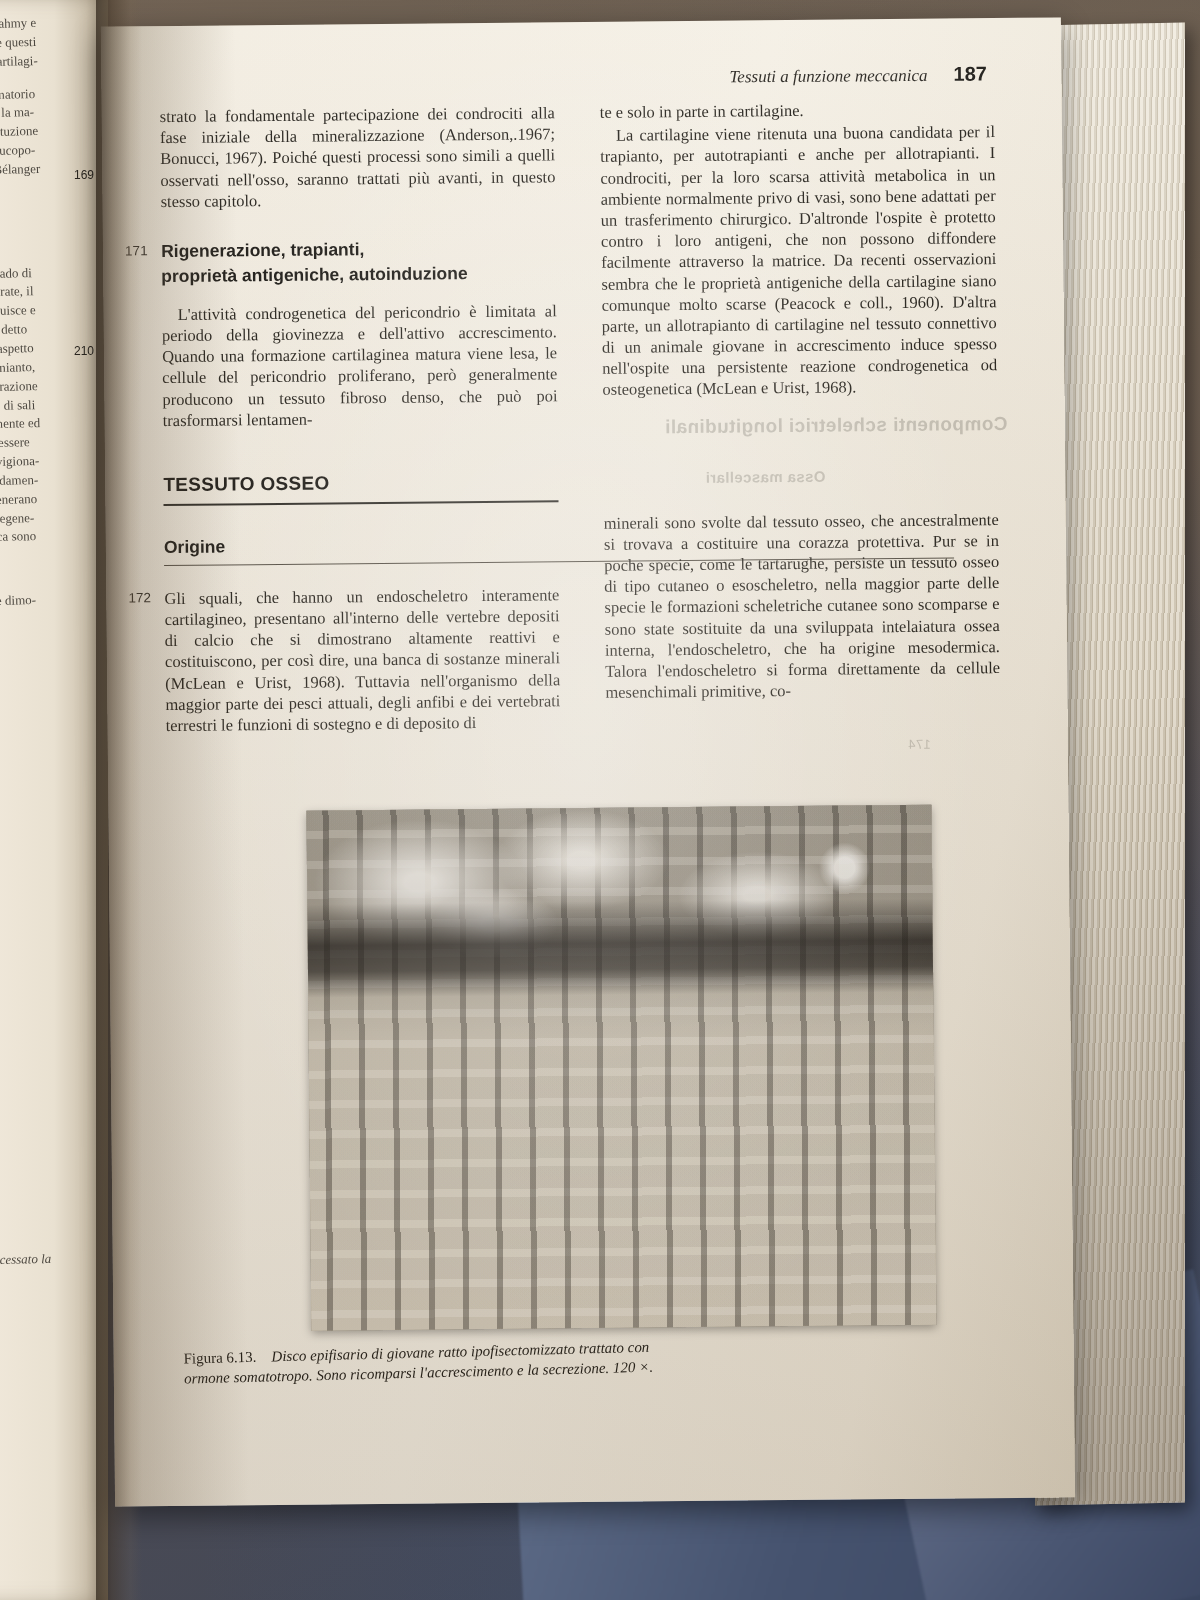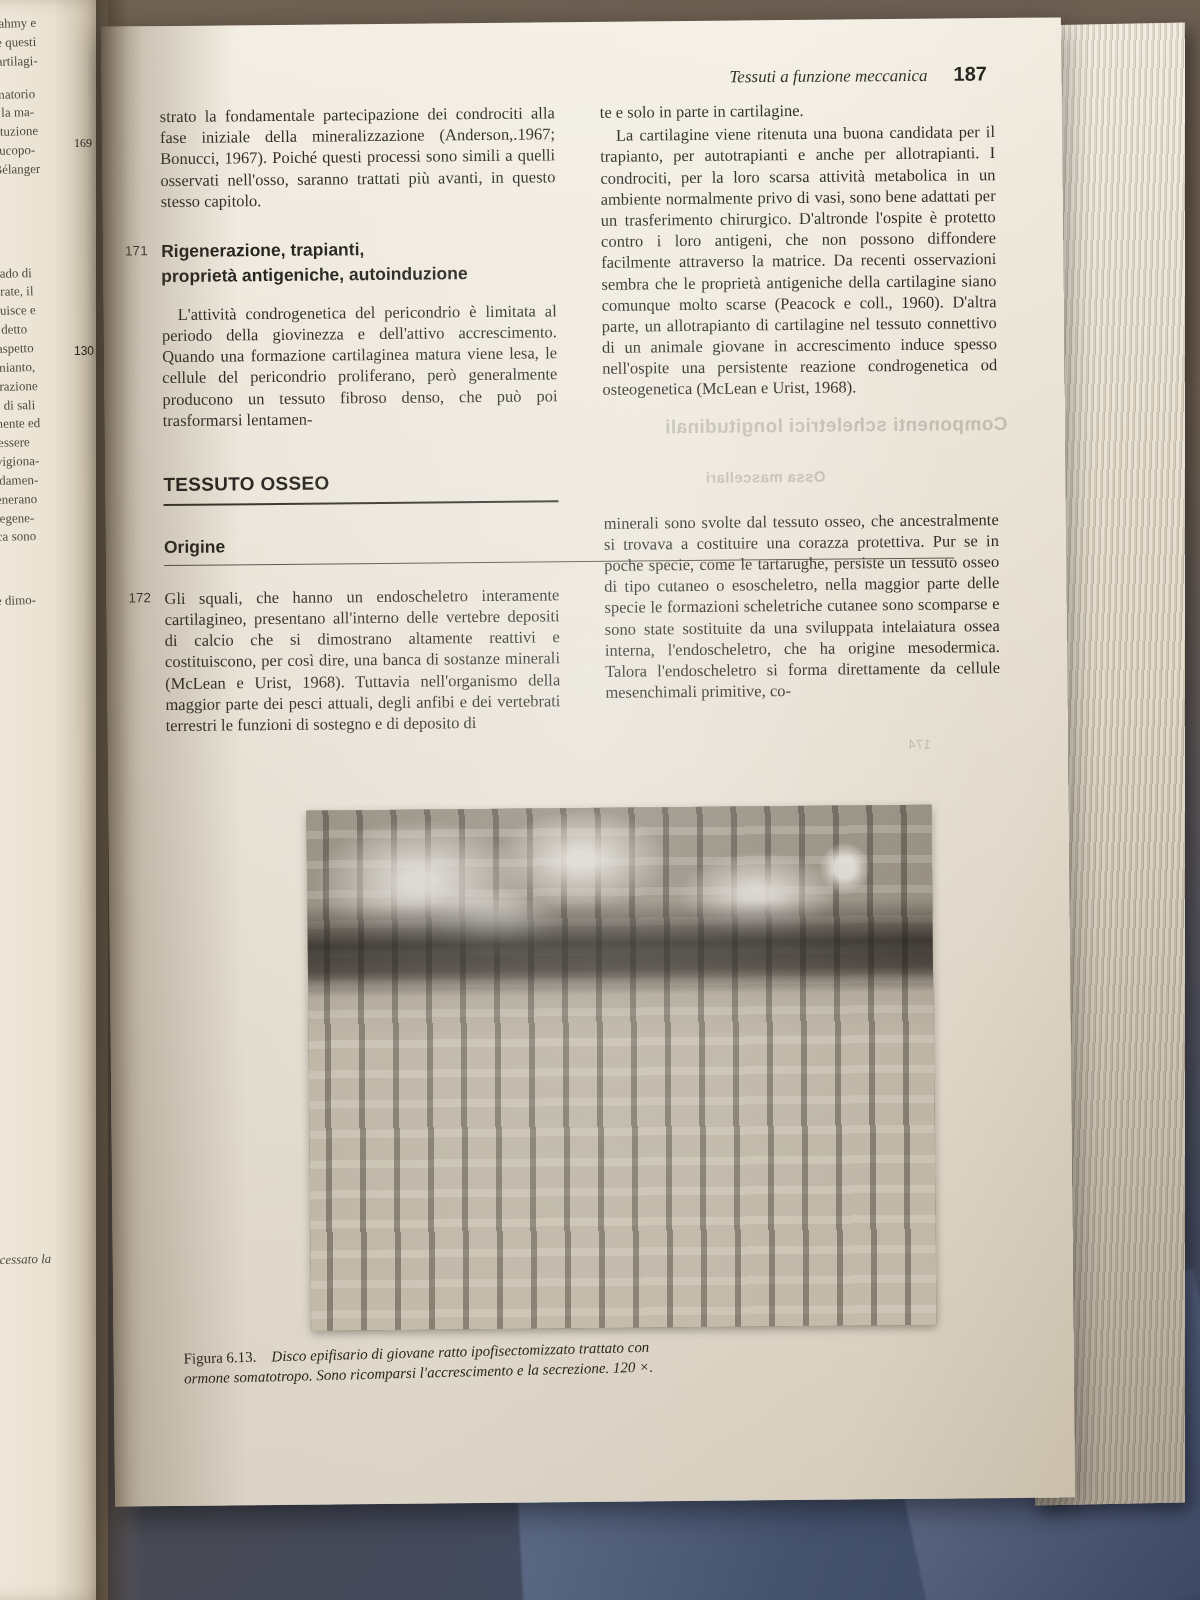--- a/index.html
+++ b/index.html
@@ -296,22 +296,22 @@
       <div class="lp-line">apidamen-</div>
       <div class="lp-line">egenerano</div>
       <div class="lp-line">a degene-</div>
       <div class="lp-line">stica sono</div>
       <div class="lp-line">na.</div>
       <div class="lp-gap" style="height:26px"></div>
       <div class="lp-line">nte dimo-</div>
       <div class="lp-gap" style="height:640px"></div>
       <div class="lp-line" style="font-style:italic">cessato la</div>
     </div>
-    <div style="position:absolute; left:86px; top:136px; font-family:Liberation Serif, serif; font-size:12px; color:#2a2620;">169</div>
-    <div style="position:absolute; left:86px; top:344px; font-family:'Liberation Sans',sans-serif; font-size:12px; color:#2a2620;">130</div>
+    <div style="position:absolute; left:86px; top:168px; font-family:Liberation Sans, sans-serif; font-size:12px; color:#2a2620;">169</div>
+    <div style="position:absolute; left:86px; top:344px; font-family:'Liberation Sans',sans-serif; font-size:12px; color:#2a2620;">210</div>
   </div>
 
   <div class="page-stack"></div>
   <div class="page-stack-shade"></div>
 
   <div class="main-page">
 
     <div class="ghost" style="left:560px; top:395px; font-size:19px; font-weight:bold;">Componenti scheletrici longitudinali</div>
     <div class="ghost" style="left:600px; top:448px; font-size:15px; font-weight:bold;">Ossa mascellari</div>
     <div class="ghost" style="left:800px; top:718px; font-size:13px;">174</div>

